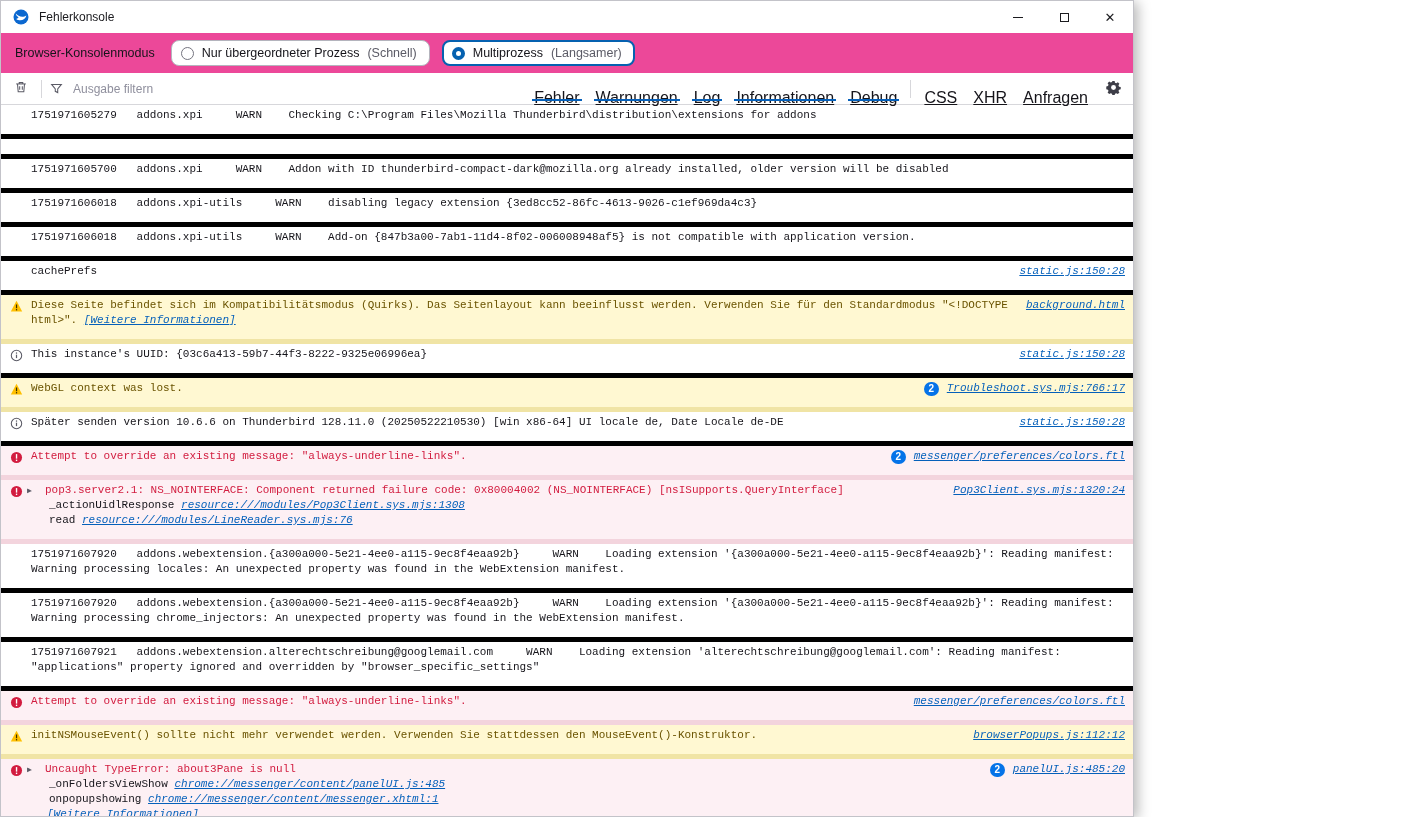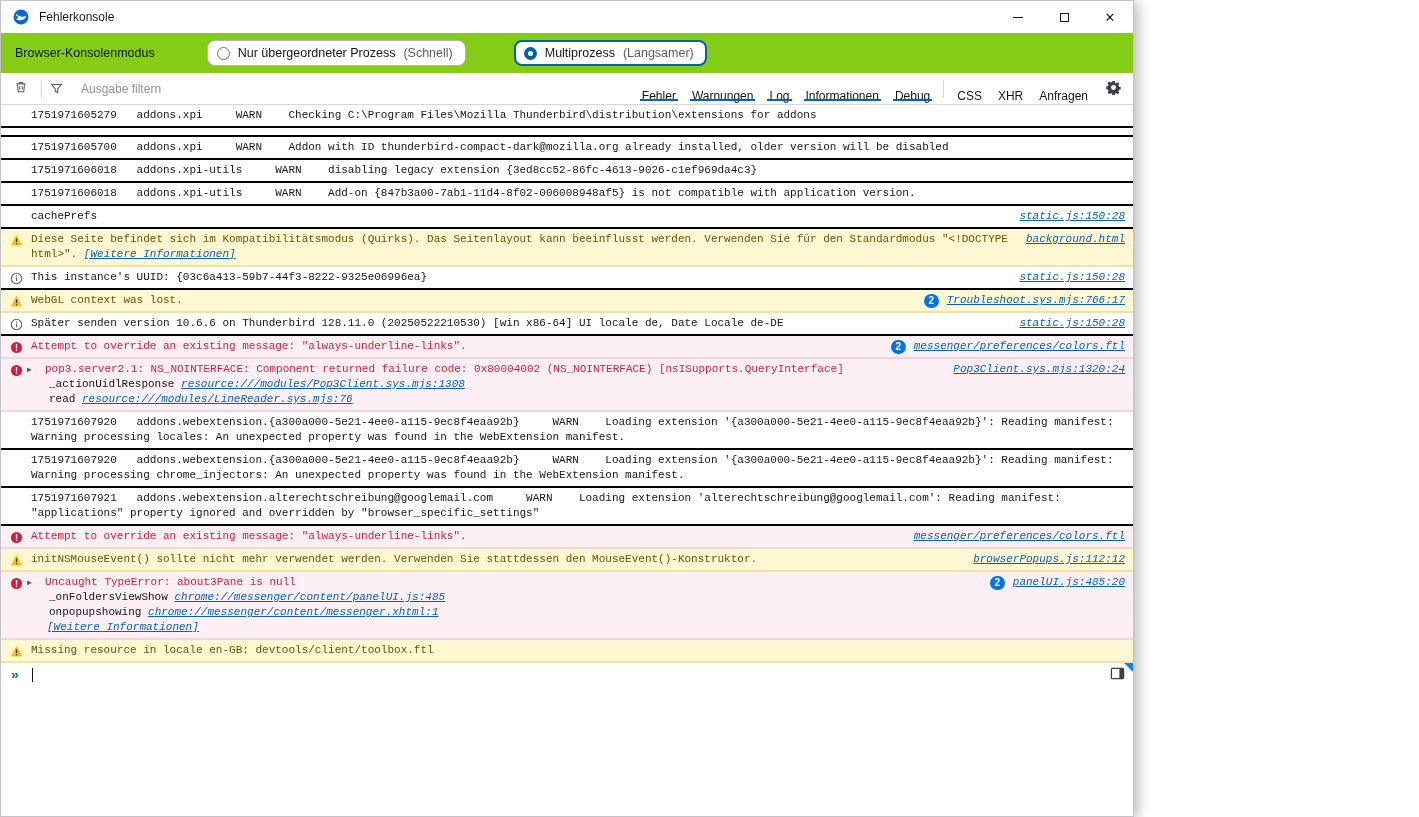--- a/index.html
+++ b/index.html
@@ -19,42 +19,42 @@
   .titlebar { height: 32px; flex: none; display: flex; align-items: center; background: #fff; }
   .app-icon { margin-left: 12px; width: 16px; height: 16px; flex: none; display: flex; }
   .title { margin-left: 10px; font-size: 12px; color: #1b1b1f; }
   .win-controls { margin-left: auto; display: flex; height: 100%; }
   .win-btn { width: 46px; height: 100%; border: none; background: transparent; display: flex; align-items: center; justify-content: center; color: #1b1b1f; font-size: 12px; }
   .min-glyph { width: 10px; height: 1px; background: #1b1b1f; display: inline-block; }
   .max-glyph { width: 9px; height: 9px; border: 1px solid #1b1b1f; display: inline-block; }
   .close-glyph { font-size: 13px; line-height: 1; }
 
   
-  .modebar { height: 40px; flex: none; background: #84cc16; display: flex; align-items: center; padding: 0 14px; gap: 12px; font-size: 12.5px; }
+  .modebar { height: 40px; flex: none; background: #ec4899; display: flex; align-items: center; padding: 0 14px; gap: 12px; font-size: 12.5px; }
   .modebar-label { margin-right: 4px; }
-  .pill { display: inline-flex; align-items: center; gap: 8px; background: #fff; border: 1px solid #b4b4bd; border-radius: 8px; padding: 5px 12px 5px 9px; margin-left: 36px; }
+  .pill { display: inline-flex; align-items: center; gap: 8px; background: #fff; border: 1px solid #b4b4bd; border-radius: 8px; padding: 5px 12px 5px 9px; }
   .pill.selected { border: 2px solid #0561b0; padding: 4px 11px 4px 8px; }
   .radio { width: 13px; height: 13px; border-radius: 50%; border: 1px solid #75757f; background: #fff; flex: none; }
   .pill.selected .radio { border: 4px solid #0561b0; }
   .hint { color: #5b5b66; }
 
   
   .toolbar { height: 32px; flex: none; border-bottom: 1px solid #d7d7db; display: flex; align-items: center; padding: 0 8px; gap: 8px; }
   .icon-btn { width: 24px; height: 24px; border: none; background: transparent; display: flex; align-items: center; justify-content: center; flex: none; }
   .vsep { width: 1px; height: 18px; background: #d7d7db; flex: none; }
-  .filter-placeholder { color: #8f8f9d; font-size: 12px; margin-left: 10px; }
+  .filter-placeholder { color: #8f8f9d; font-size: 12px; margin-left: 2px; }
   .toolbar-right { margin-left: auto; display: flex; align-items: center; height: 100%; gap: 6px; }
   .filter-group { display: flex; height: 100%; align-items: center; gap: 2px; }
-  .filter-btn { position: relative; height: 100%; border: none; background: transparent; font-size: 12px; color: #15141a; padding: 16px 7px; }
+  .filter-btn { position: relative; height: 100%; border: none; background: transparent; font-size: 16px; color: #15141a; padding: 16px 7px; text-decoration: underline; }
   .filter-btn.active::after { content: ""; position: absolute; left: 5px; right: 5px; bottom: 4px; height: 2px; background: #0560ba; }
 
   
   .console-area { flex: 1; display: flex; flex-direction: column; overflow: hidden;
     font-family: "Liberation Mono", "DejaVu Sans Mono", monospace; font-size: 11px; line-height: 15px; }
-  .row { display: flex; align-items: flex-start; border-bottom: 2px solid #000000; padding: 3px 8px 3px 0; }
+  .row { display: flex; align-items: flex-start; border-bottom: 5px solid #000000; padding: 3px 8px 11px 0; }
   .gutter { flex: none; width: 30px; display: flex; justify-content: center; align-items: flex-start; padding-top: 1px; gap: 4px; }
   .row.expandable .gutter { width: 44px; justify-content: flex-start; padding-left: 9px; }
   .arrow-icon { color: #5b5b66; font-size: 8px; line-height: 14px; }
   .body { flex: 1; min-width: 0; white-space: pre-wrap; word-break: break-word; }
   .meta { flex: none; display: flex; align-items: flex-start; gap: 8px; margin-left: 14px; padding-top: 0; }
   a.console-link { color: #0560ba; text-decoration: underline; cursor: pointer; font-style: italic; }
   .badge { background: #0573e8; color: #fff; font-family: "Liberation Sans", sans-serif; font-size: 10px; font-weight: bold; line-height: 14px; min-width: 15px; padding: 0 4px; border-radius: 8px; text-align: center; margin-top: 1px; }
   .row.warning { background: #fff8d2; border-bottom-color: #f0e4a5; color: #6a5300; }
   .row.error { background: #fdf0f4; border-bottom-color: #f3d4dd; color: #d21c3f; }
   .row.info, .row.log, .row.log-plain { background: #fff; color: #15141a; }

